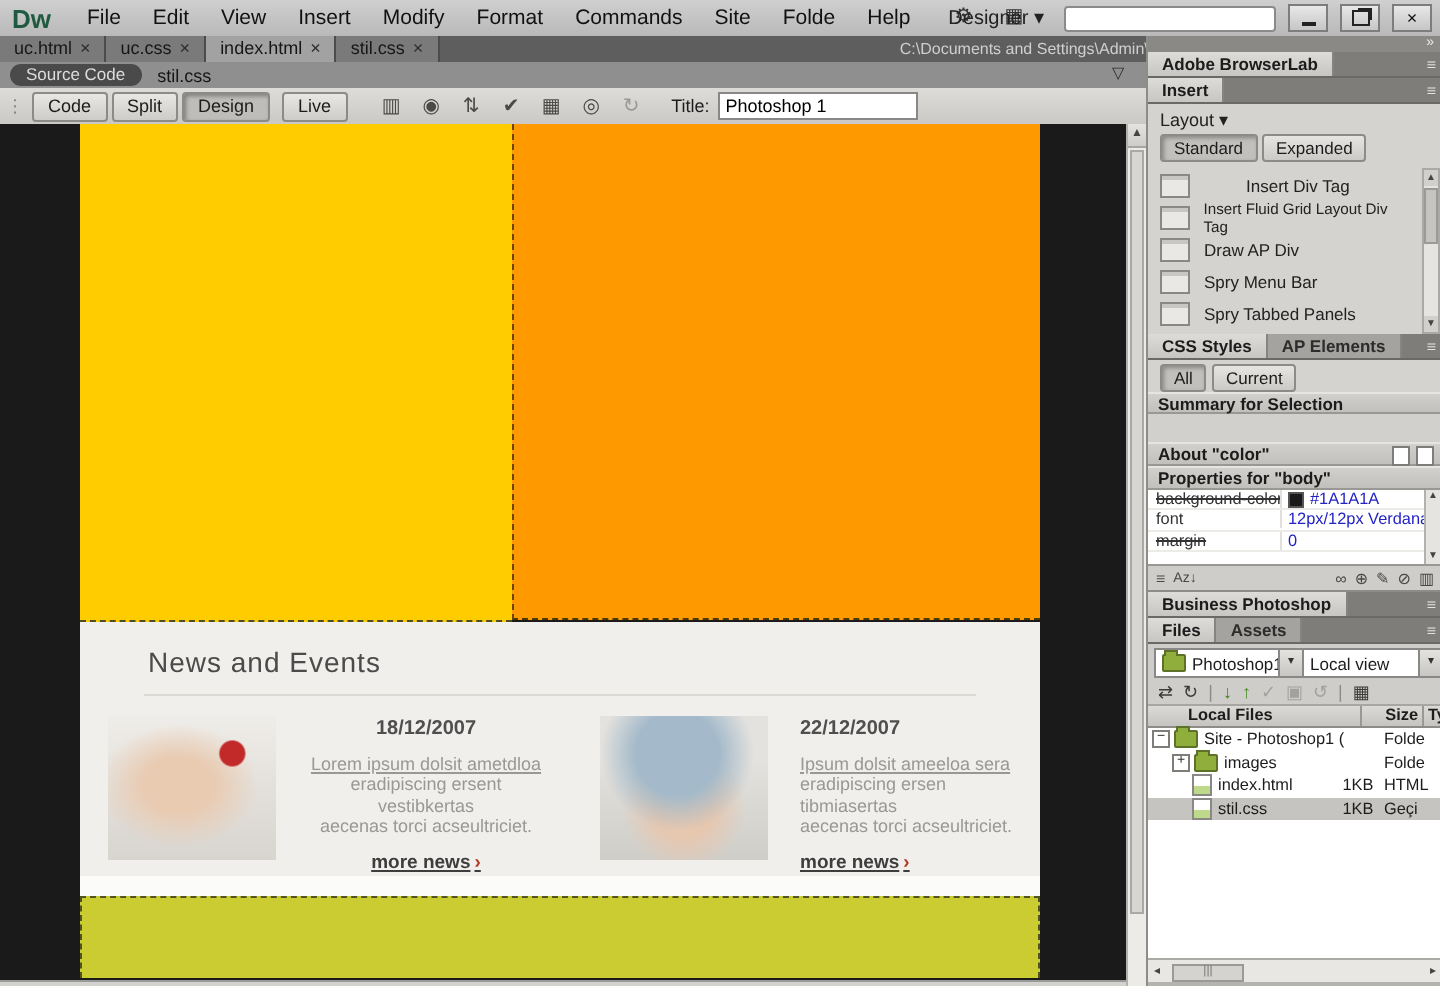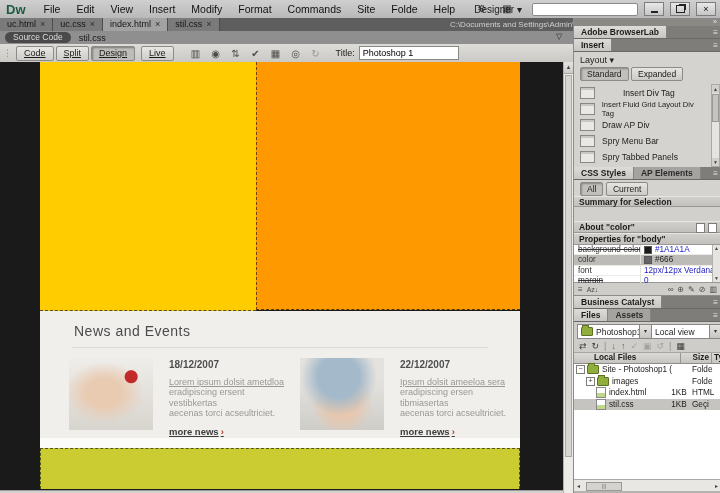--- a/index.html
+++ b/index.html
@@ -22,21 +22,21 @@
   .dtab.active{background:#A2A2A2;}
   .dtab .x{color:#2e2e2e;font-size:9px;}
   .docpath{position:absolute;right:18px;top:18px;height:13px;line-height:13px;font-size:8px;color:#CFCFCF;}
   .docrestore{position:absolute;right:6px;top:21px;width:7px;height:6px;border:1px solid #CFCFCF;box-shadow:2px -2px 0 -1px #CFCFCF;}
   
   .relbar{left:0;top:31px;width:573px;height:13px;background:#8F8F8F;border-bottom:4px solid #b91c1c;display:flex;align-items:center;font-size:9px;color:#161616;}
   .srcpill{background:#4A4A4A;color:#DDD;border-radius:7px;padding:0 8px;height:11px;line-height:11px;margin:0 8px 0 5px;font-size:8.5px;}
   .funnel{position:absolute;left:556px;top:32px;font-size:8px;color:#2d2d2d;}
   
   .doctb{left:0;top:44px;width:573px;height:18px;background:linear-gradient(#DEDCD8,#CBC9C5);border-bottom:1px solid #979591;display:flex;align-items:center;font-size:9px;color:#1c1c1c;}
-  .tbbtn{height:13px;line-height:13px;padding:0 7px;background:linear-gradient(#E9E7E3,#CECCC8);border:1px solid #8d8b87;border-radius:2px;margin-left:2px;text-decoration:underline;}
+  .tbbtn{height:13px;line-height:13px;padding:0 7px;background:linear-gradient(#E9E7E3,#CECCC8);border:1px solid #8d8b87;border-radius:2px;margin-left:2px;}
   .tbbtn.pressed{background:#BFBDB9;box-shadow:inset 1px 1px 2px rgba(0,0,0,.35);}
   .tbico{width:16px;text-align:center;font-size:10px;color:#4a4a48;margin-left:4px;}
   .tbico.dim{color:#9a9894;}
   .titlelabel{margin-left:12px;}
   .titleinput{width:92px;height:12px;border:1px solid #8a8886;background:#fff;font-size:9px;font-family:"Liberation Sans",sans-serif;padding:0 3px;margin-left:4px;}
   
   .canvas{left:0;top:62px;width:563px;height:431px;background:#1A1A1A;overflow:hidden;}
   .blk{position:absolute;}
   .hdr-yellow{left:40px;top:0;width:216px;height:248px;border-bottom:1px dashed #4e4e22;}
   .hdr-orange{left:256px;top:0;width:264px;height:248px;border-left:1px dashed #6d4500;border-bottom:1px dashed #4e3a00;box-sizing:border-box;}
@@ -191,21 +191,21 @@
   </div>
 
   <div class="abs canvas">
     <div class="blk hdr-yellow" style="background:#FFCC00;"></div>
     <div class="blk hdr-orange" style="background:#FF9900;"></div>
 
     <div class="blk news" style="background:#F0EFEC;">
       <h2>News and Events</h2>
       <div class="newsrule"></div>
 
-      <div class="nitem" style="left:29px;">
+      <div class="nitem" style="left:14px;text-align:center;">
         <div class="nimg nimg1"></div>
         <div class="ntext">
           <div class="ndate">18/12/2007</div>
           <div class="nlead">Lorem ipsum dolsit ametdloa</div>
           <div>eradipiscing ersent vestibkertas</div>
           <div>aecenas torci acseultriciet.</div>
           <span class="nmore"><span>more news</span><span class="arr">›</span></span>
         </div>
       </div>
 
@@ -290,25 +290,20 @@
           <span class="minipage"></span>
           <span class="minipage"></span>
         </span>
     </div>
     <div class="d hdrbar" style="left:0;top:215px;width:147px;height:12px;">Properties for "body"</div>
     <div class="d cssgrid" style="left:0;top:227px;width:147px;height:38px;">
       <div class="cssrow">
         <span class="pn struck">background-color</span>
         <span class="sw" style="background:#1A1A1A;"></span>
         <span class="pv">#1A1A1A</span>
-      </div>
-      <div class="cssrow sel">
-        <span class="pn">color</span>
-        <span class="sw" style="background:#666666;"></span>
-        <span class="pv" style="color:#222;">#666</span>
       </div>
       <div class="cssrow">
         <span class="pn bluename">font</span>
         <span class="pv" style="margin-left:3px;">12px/12px Verdana, ...</span>
       </div>
       <div class="cssrow">
         <span class="pn struck">margin</span>
         <span class="pv" style="margin-left:3px;">0</span>
       </div>
       <div class="cssgrid-sb"><span>▲</span><br><span style="position:absolute;bottom:1px;left:1px;">▼</span></div>
@@ -319,21 +314,21 @@
       <span class="right">
         <span>∞</span>
         <span>⊕</span>
         <span>✎</span>
         <span>⊘</span>
         <span>▥</span>
       </span>
     </div>
 
     <div class="d ptabrow" style="left:0;top:278px;">
-      <span class="ptab">Business Catalyst</span>
+      <span class="ptab">Business Photoshop</span>
       <span class="pmenu">≡</span>
     </div>
 
     <div class="d ptabrow" style="left:0;top:291px;">
       <span class="ptab">Files</span><span class="ptab inactive">Assets</span>
       <span class="pmenu">≡</span>
     </div>
     <div class="d" style="left:0;top:304px;width:147px;height:17px;background:#CFCDC9;">
       <div class="fselect" style="position:absolute;left:3px;top:2px;width:70px;">
         <span class="folderico"></span>

